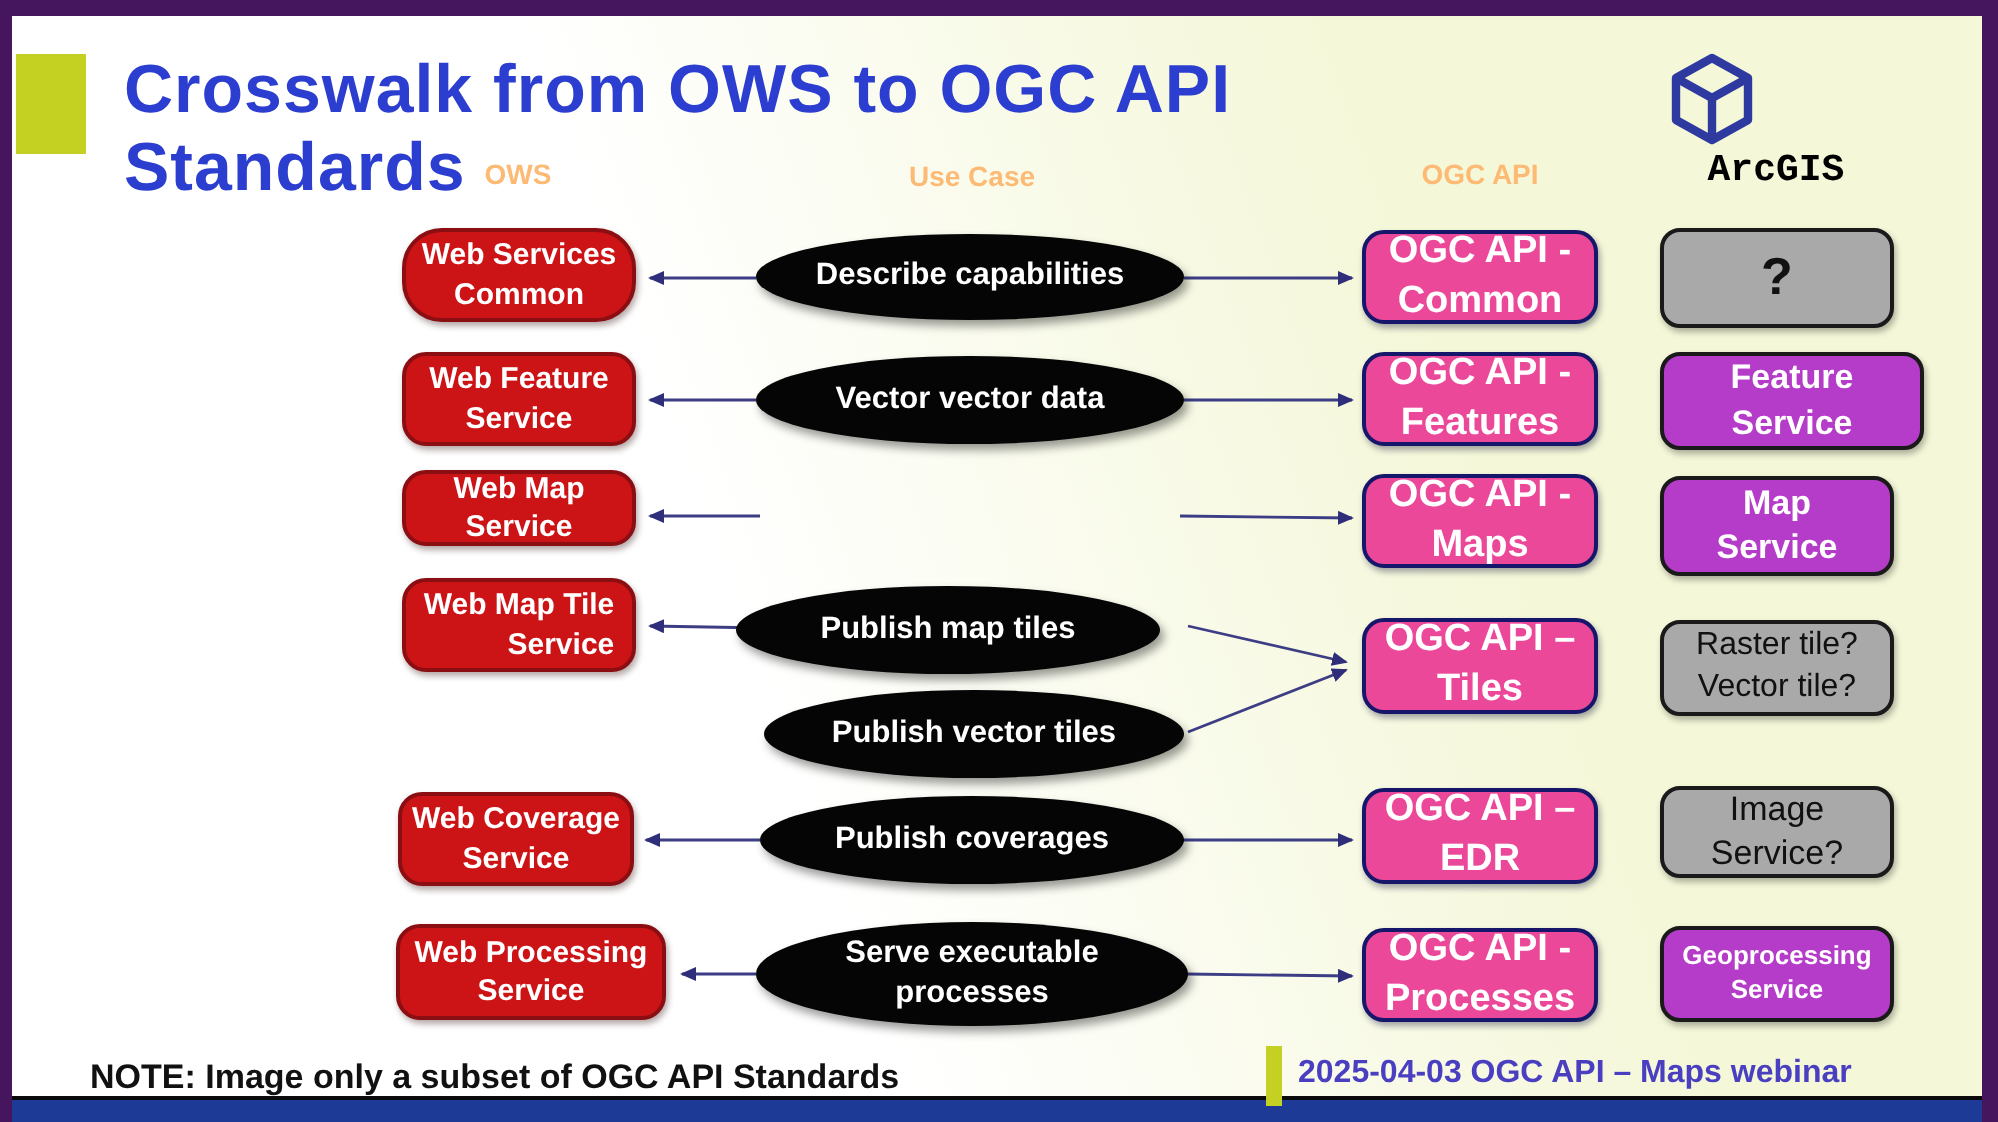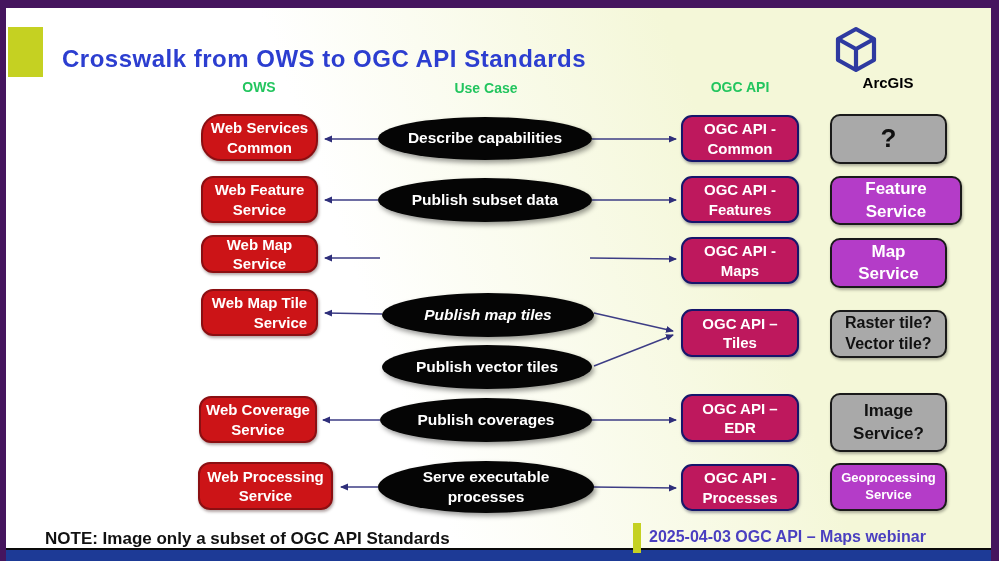--- a/index.html
+++ b/index.html
@@ -12,51 +12,51 @@
     position:absolute;left:6px;top:8px;width:985px;height:540px;
     background:linear-gradient(70deg,#ffffff 38%,#f4f7d8 72%);
   }
   .bottom-bar{
     position:absolute;left:6px;bottom:0;width:985px;height:13px;
     background:#1d3a96;border-top:2px solid #0a0a0a;box-sizing:border-box;
   }
   .stage{position:absolute;inset:0;}
   .title{
     position:absolute;left:62px;top:26px;width:730px;
-    font-size:24px;font-weight:bold;color:#2c3ed0;letter-spacing:.5px;margin-top:19px;
+    font-size:34px;font-weight:bold;color:#2c3ed0;letter-spacing:.5px;
   }
   .accent-square{position:absolute;left:8px;top:27px;width:35px;height:50px;background:#c5d122;}
   .col-header{
-    position:absolute;font-size:14px;font-weight:bold;color:#22c55e;
+    position:absolute;font-size:14px;font-weight:bold;color:#fdba74;
     text-align:center;width:120px;
   }
   .hdr-ows{left:199px;top:79px;}
   .hdr-usecase{left:426px;top:80px;}
   .hdr-ogc{left:680px;top:79px;}
-  .hdr-arcgis{left:828px;top:74px;font-size:15px;color:#000;}
+  .hdr-arcgis{left:828px;top:74px;font-size:19px;color:#000;font-family:Liberation Mono, monospace;}
   .box{
     position:absolute;display:flex;align-items:center;justify-content:center;
     text-align:center;font-weight:bold;white-space:pre-line;
     box-sizing:border-box;line-height:1.3;
   }
   .red{
     background:#cc1417;border:2.5px solid #8b0f12;border-radius:12px;
     color:#fff;font-size:15px;box-shadow:1px 2px 3px rgba(40,0,0,.35);
   }
   .blue{
-    background:#be185d;border:2.5px solid #16166b;border-radius:11px;
-    color:#fff;font-size:15px;box-shadow:1px 2px 3px rgba(0,0,40,.35);
+    background:#ec4899;border:2.5px solid #16166b;border-radius:11px;
+    color:#fff;font-size:19px;box-shadow:1px 2px 3px rgba(0,0,40,.35);
   }
   .purple{
     background:#b43cc8;border:2px solid #1a1a1a;border-radius:10px;
     color:#fff;font-size:17px;font-weight:600;box-shadow:1px 2px 3px rgba(0,0,0,.3);
   }
   .gray{
     background:#a9a9a9;border:2px solid #1a1a1a;border-radius:10px;
-    color:#111;font-size:17px;font-weight:700;box-shadow:1px 2px 3px rgba(0,0,0,.3);
+    color:#111;font-size:17px;font-weight:400;box-shadow:1px 2px 3px rgba(0,0,0,.3);
   }
   .ellipse{
     background:#050505;border-radius:50%;color:#fff;font-size:15.5px;
     box-shadow:2px 3px 5px rgba(0,0,0,.4);
   }
   .note{
     position:absolute;left:45px;top:529px;font-size:17px;font-weight:bold;color:#111;
   }
   .footer-bar{position:absolute;left:633px;top:523px;width:8px;height:30px;background:#c5d122;}
   .footer-caption{
@@ -125,22 +125,22 @@
   <div class="box red" style="left:201px;top:235px;width:117px;height:38px;"><span>Web Map
 Service</span></div>
   <div class="box red" style="left:201px;top:289px;width:117px;height:47px;text-align:right;"><span>Web Map Tile
 Service</span></div>
   <div class="box red" style="left:199px;top:396px;width:118px;height:47px;"><span>Web Coverage
 Service</span></div>
   <div class="box red" style="left:198px;top:462px;width:135px;height:48px;"><span>Web Processing
 Service</span></div>
 
   <div class="box ellipse" style="left:378px;top:117px;width:214px;height:43px;"><span>Describe capabilities</span></div>
-  <div class="box ellipse" style="left:378px;top:178px;width:214px;height:44px;"><span>Publish subset data</span></div>
-  <div class="box ellipse" style="left:382px;top:293px;width:212px;height:44px;font-style:italic;"><span>Publish map tiles</span></div>
+  <div class="box ellipse" style="left:378px;top:178px;width:214px;height:44px;"><span>Vector vector data</span></div>
+  <div class="box ellipse" style="left:368px;top:293px;width:212px;height:44px;"><span>Publish map tiles</span></div>
   <div class="box ellipse" style="left:382px;top:345px;width:210px;height:44px;"><span>Publish vector tiles</span></div>
   <div class="box ellipse" style="left:380px;top:398px;width:212px;height:44px;"><span>Publish coverages</span></div>
   <div class="box ellipse" style="left:378px;top:461px;width:216px;height:52px;"><span>Serve executable
 processes</span></div>
 
   <div class="box blue" style="left:681px;top:115px;width:118px;height:47px;"><span>OGC API -
 Common</span></div>
   <div class="box blue" style="left:681px;top:176px;width:118px;height:47px;"><span>OGC API -
 Features</span></div>
   <div class="box blue" style="left:681px;top:237px;width:118px;height:47px;"><span>OGC API -
@@ -152,21 +152,21 @@
   <div class="box blue" style="left:681px;top:464px;width:118px;height:47px;"><span>OGC API -
 Processes</span></div>
 
   <div class="box gray" style="left:830px;top:114px;width:117px;height:50px;font-size:26px;font-weight:bold;"><span>?</span></div>
   <div class="box purple" style="left:830px;top:176px;width:132px;height:49px;"><span>Feature
 Service</span></div>
   <div class="box purple" style="left:830px;top:238px;width:117px;height:50px;"><span>Map
 Service</span></div>
   <div class="box gray" style="left:830px;top:310px;width:117px;height:48px;font-size:16px;"><span>Raster tile?
 Vector tile?</span></div>
-  <div class="box gray" style="left:830px;top:393px;width:117px;height:59px;"><span>Image
+  <div class="box gray" style="left:830px;top:393px;width:117px;height:46px;"><span>Image
 Service?</span></div>
   <div class="box purple" style="left:830px;top:463px;width:117px;height:48px;font-size:13px;"><span>Geoprocessing
 Service</span></div>
 
   <div class="note">NOTE: Image only a subset of OGC API Standards</div>
   <div class="footer-bar"></div>
   <div class="footer-caption">2025-04-03 OGC API – Maps webinar</div>
 
 </div>
 

